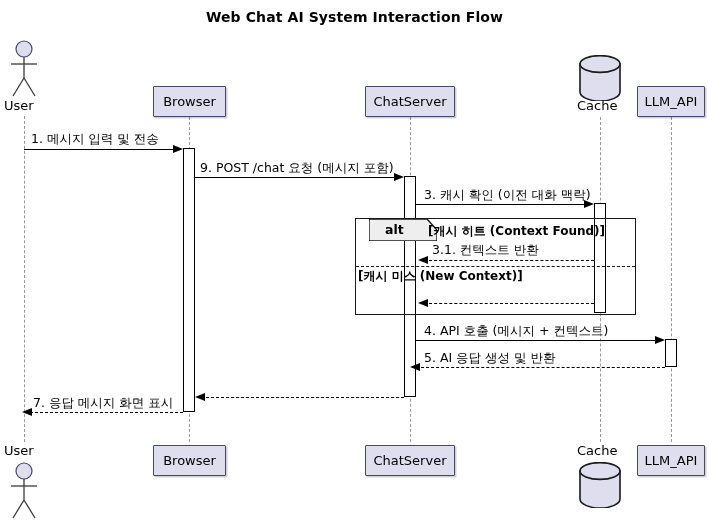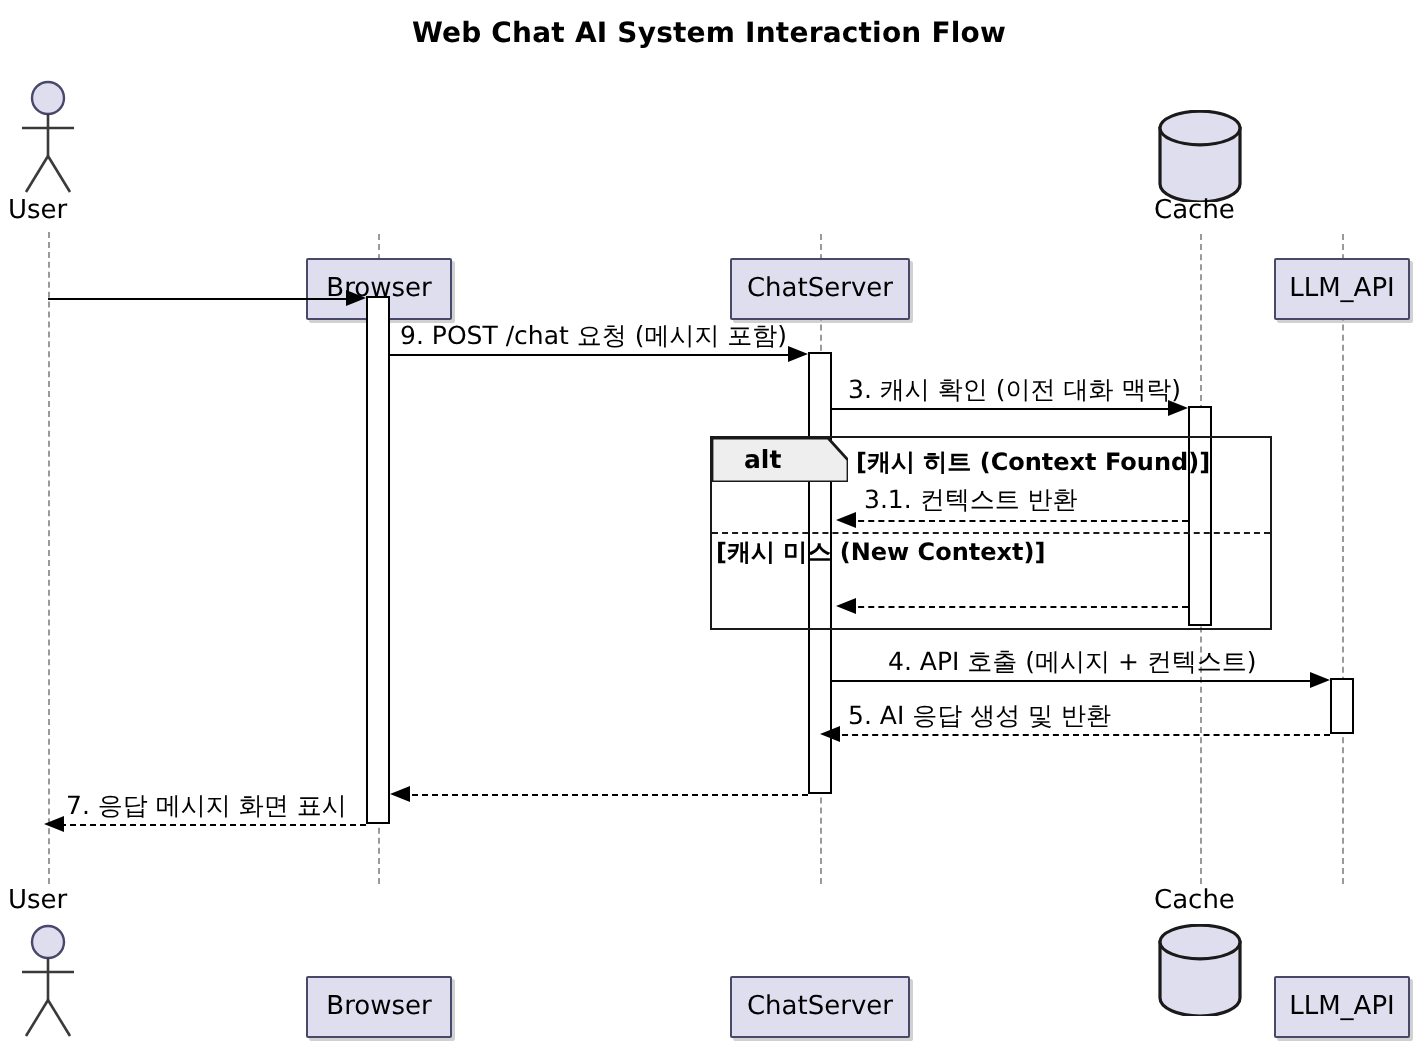--- a/index.html
+++ b/index.html
@@ -40,21 +40,20 @@
     background: #DEDEEF;
     border: 1px solid #48486b;
     border-radius: 1px;
     box-sizing: border-box;
     display: flex;
     align-items: center;
     justify-content: center;
     font-size: 13px;
     color: #000000;
     box-shadow: 1.5px 1.5px 0 rgba(0,0,0,0.18);
-    margin-top: 43px;
   }
   
   .actor {
     position: absolute;
     width: 30px;
     height: 48px;
   }
   .actor-label {
     position: absolute;
     font-size: 13px;
@@ -207,52 +206,53 @@
     <span>LLM_API</span>
   </div>
 
   <div class="activation" style="left:183px; top:148px; height:264px;"></div>
   <div class="activation" style="left:404px; top:176px; height:221px;"></div>
   <div class="activation" style="left:594px; top:203px; height:110px;"></div>
   <div class="activation" style="left:665px; top:339px; height:28px;"></div>
 
   <div class="frag" style="left:355px; top:218px; width:281px; height:97px;"></div>
 
-  <div style="position:absolute; left:356px; top:219px; width:68px; height:22px;">
+  <div style="position:absolute; left:369px; top:219px; width:68px; height:22px;">
     <svg width="68" height="22" viewBox="0 0 68 22">
       <path d="M0,0 L58,0 L68,11 L68,22 L0,22 Z" fill="#EEEEEE" stroke="#1a1a1a" stroke-width="1.4"></path>
     </svg>
     <span style="position:absolute; left:16px; top:3px; font-size:12.5px; font-weight:bold; color:#000;">alt</span>
   </div>
 
   <div class="frag-guard" style="left:428px; top:223px;">[캐시 히트 (Context Found)]</div>
 
   <div class="frag-divider" style="left:356px; top:266px; width:279px;"></div>
 
   <div class="frag-guard" style="left:358px; top:268px;">[캐시 미스 (New Context)]</div>
 
+  <div class="msg-label" style="left:31px; top:131px;">1. 메시지 입력 및 전송</div>
   <div class="msg-line" style="left:24px; top:149px; width:151px;"></div>
   <div class="arrow-head arrow-right" style="left:173px; top:144.5px;"></div>
 
   <div class="msg-label" style="left:200px; top:160px;">9. POST /chat 요청 (메시지 포함)</div>
   <div class="msg-line" style="left:195px; top:177px; width:201px;"></div>
   <div class="arrow-head arrow-right" style="left:394px; top:172.5px;"></div>
 
   <div class="msg-label" style="left:424px; top:187px;">3. 캐시 확인 (이전 대화 맥락)</div>
   <div class="msg-line" style="left:416px; top:204px; width:170px;"></div>
   <div class="arrow-head arrow-right" style="left:584px; top:199.5px;"></div>
 
   <div class="msg-label" style="left:432px; top:242px;">3.1. 컨텍스트 반환</div>
   <div class="msg-line dashed" style="left:424px; top:260px; width:170px;"></div>
   <div class="arrow-head arrow-left-open" style="left:418px; top:256px;"></div>
 
   <div class="msg-line dashed" style="left:424px; top:303px; width:170px;"></div>
   <div class="arrow-head arrow-left-open" style="left:418px; top:299px;"></div>
 
-  <div class="msg-label" style="left:444px; top:323px;">4. API 호출 (메시지 + 컨텍스트)</div>
+  <div class="msg-label" style="left:424px; top:323px;">4. API 호출 (메시지 + 컨텍스트)</div>
   <div class="msg-line" style="left:416px; top:340px; width:241px;"></div>
   <div class="arrow-head arrow-right" style="left:655px; top:335.5px;"></div>
 
   <div class="msg-label" style="left:424px; top:350px;">5. AI 응답 생성 및 반환</div>
   <div class="msg-line dashed" style="left:416px; top:367px; width:249px;"></div>
   <div class="arrow-head arrow-left-open" style="left:410px; top:363px;"></div>
 
   <div class="msg-line dashed" style="left:201px; top:397px; width:203px;"></div>
   <div class="arrow-head arrow-left-open" style="left:195px; top:393px;"></div>
 

